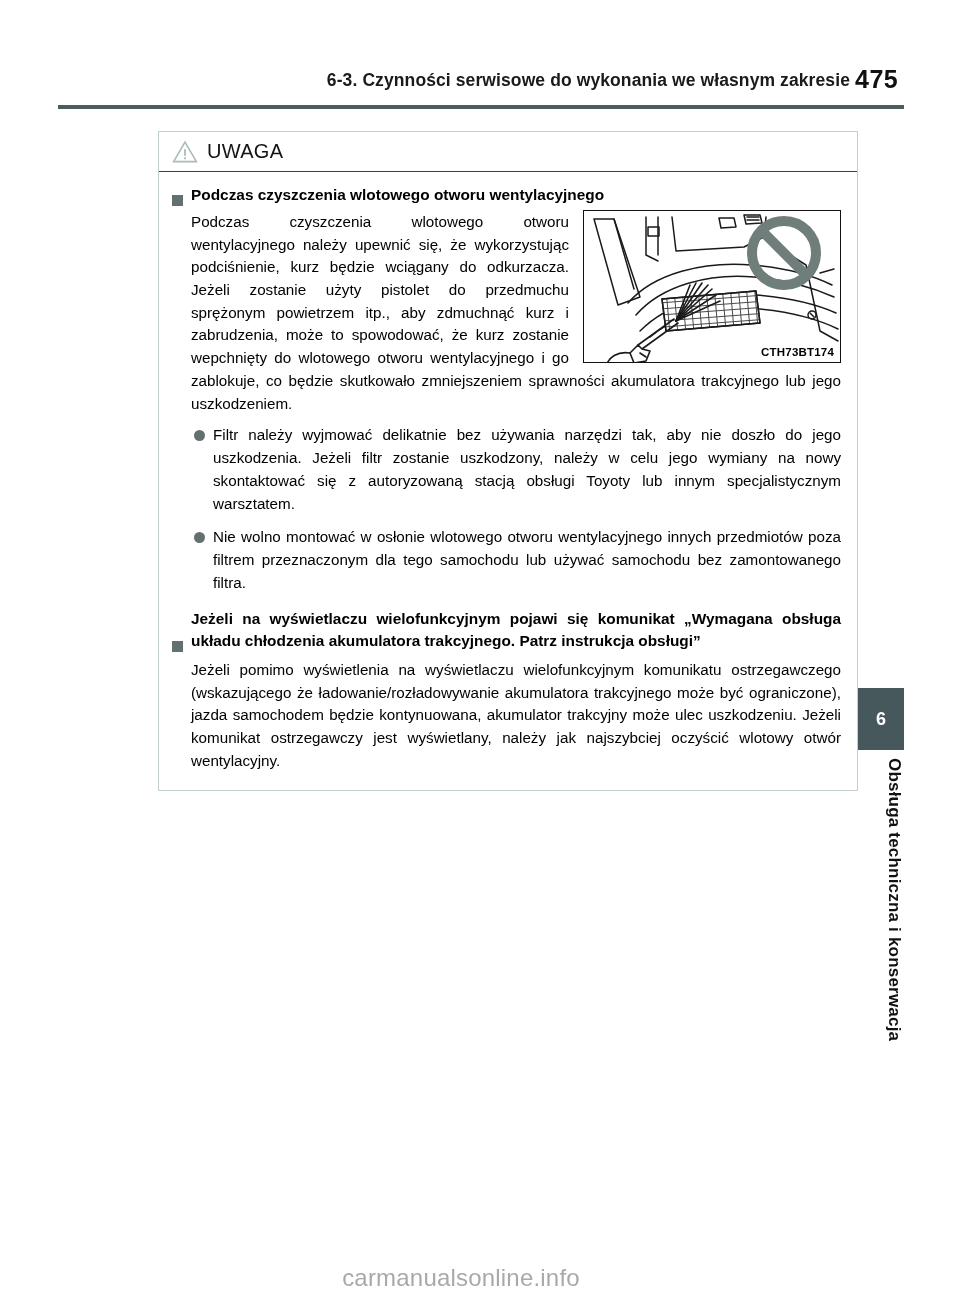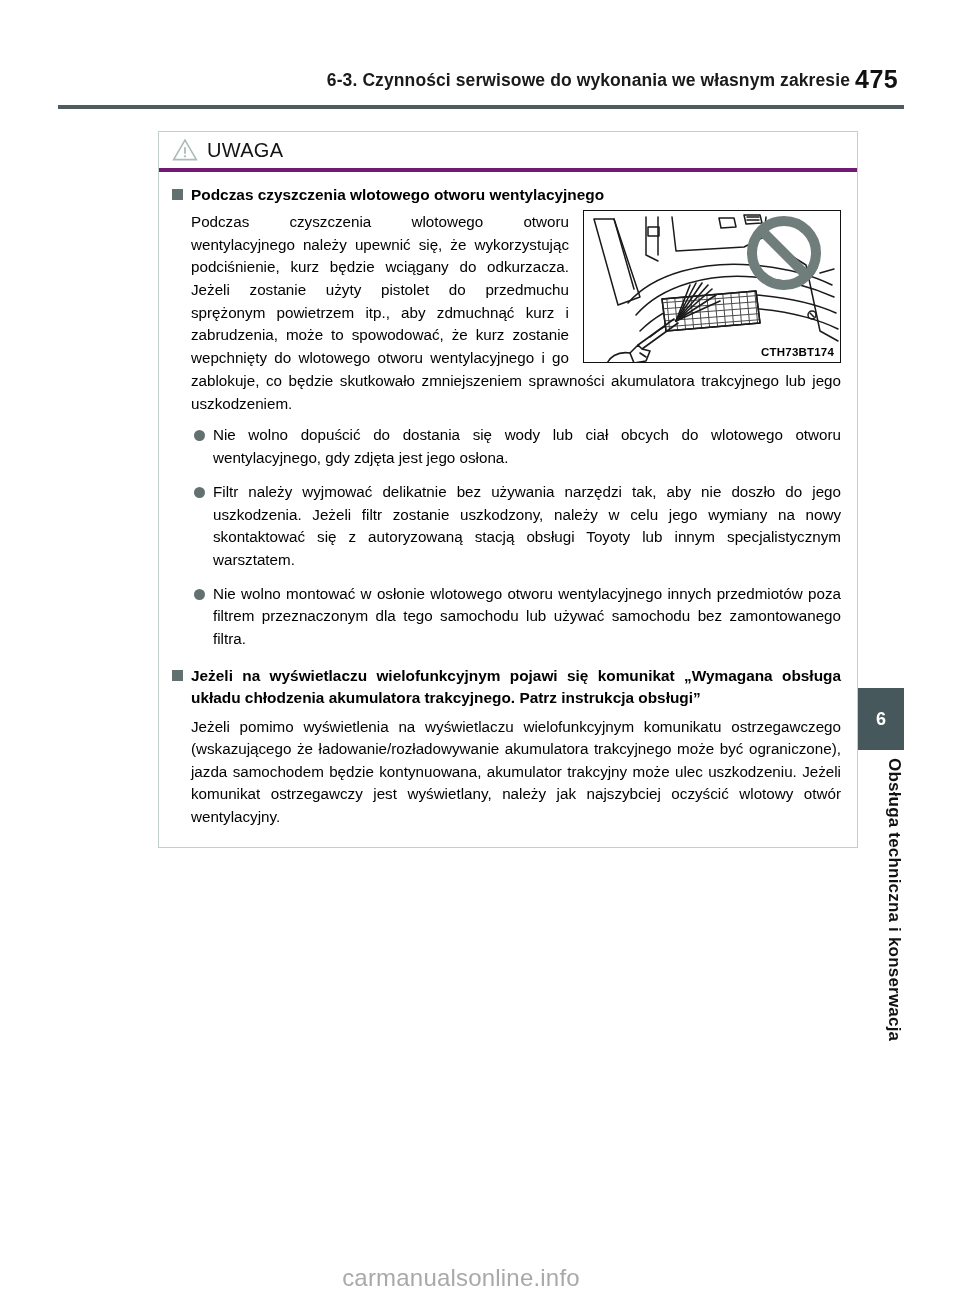--- a/index.html
+++ b/index.html
@@ -57,21 +57,21 @@
     position: absolute;
     left: 158px;
     top: 131px;
     width: 700px;
     border: 1px solid #c2d0cd;
     box-sizing: border-box;
     background: #ffffff;
   }
   #warning-head {
     height: 40px;
-    border-bottom: 4px solid #701a75;
+    border-bottom: 1px solid #701a75;
     display: flex;
     align-items: center;
     padding-left: 13px;
     box-sizing: border-box;
   }
   #warning-icon {
     width: 26px;
     height: 24px;
     margin-right: 9px;
     flex: 0 0 auto;
@@ -83,21 +83,21 @@
     color: #141414;
   }
   #warning-body {
     padding: 12px 16px 18px 13px;
     box-sizing: border-box;
   }
 
   
   .sq-heading {
     display: flex;
-    align-items: flex-start;
+    align-items: flex-end;
     font-size: 15.4px;
     font-weight: bold;
     line-height: 1.42;
     margin-top: 14px;
     color: #000;
   }
   .sq-heading:first-child { margin-top: 0; }
   .sq-bullet {
     width: 11px;
     height: 11px;
@@ -370,24 +370,20 @@
         </div>
       </div>
 
       <div id="intro-para">Podczas czyszczenia wlotowego otworu wentylacyjnego należy upewnić się, że wykorzystując podciśnienie, kurz będzie wciągany do odkurzacza. Jeżeli zostanie użyty pistolet do przedmuchu sprężonym powietrzem itp., aby zdmuchnąć kurz i zabrudzenia, może to spowodować, że kurz zostanie wepchnięty do wlotowego otworu wentylacyjnego i go zablokuje, co będzie skutkowało zmniejszeniem sprawności akumulatora trakcyjnego lub jego uszkodzeniem.</div>
     </div>
 
 
     <div class="dot-list">
       <div class="dot-item">
         <span class="dot-bullet"></span>
-        <span class="dot-text">Nie wolno dopuścić do dostania się wody lub ciał obcych do wlotowego otworu wentylacyjnego, gdy zdjęta jest jego osłona.</span>
-      </div>
-      <div class="dot-item">
-        <span class="dot-bullet"></span>
         <span class="dot-text">Filtr należy wyjmować delikatnie bez używania narzędzi tak, aby nie doszło do jego uszkodzenia. Jeżeli filtr zostanie uszkodzony, należy w celu jego wymiany na nowy skontaktować się z autoryzowaną stacją obsługi Toyoty lub innym specjalistycznym warsztatem.</span>
       </div>
       <div class="dot-item">
         <span class="dot-bullet"></span>
         <span class="dot-text">Nie wolno montować w osłonie wlotowego otworu wentylacyjnego innych przedmiotów poza filtrem przeznaczonym dla tego samochodu lub używać samochodu bez zamontowanego filtra.</span>
       </div>
     </div>
 
     <div class="sq-heading">
       <span class="sq-bullet"></span>

